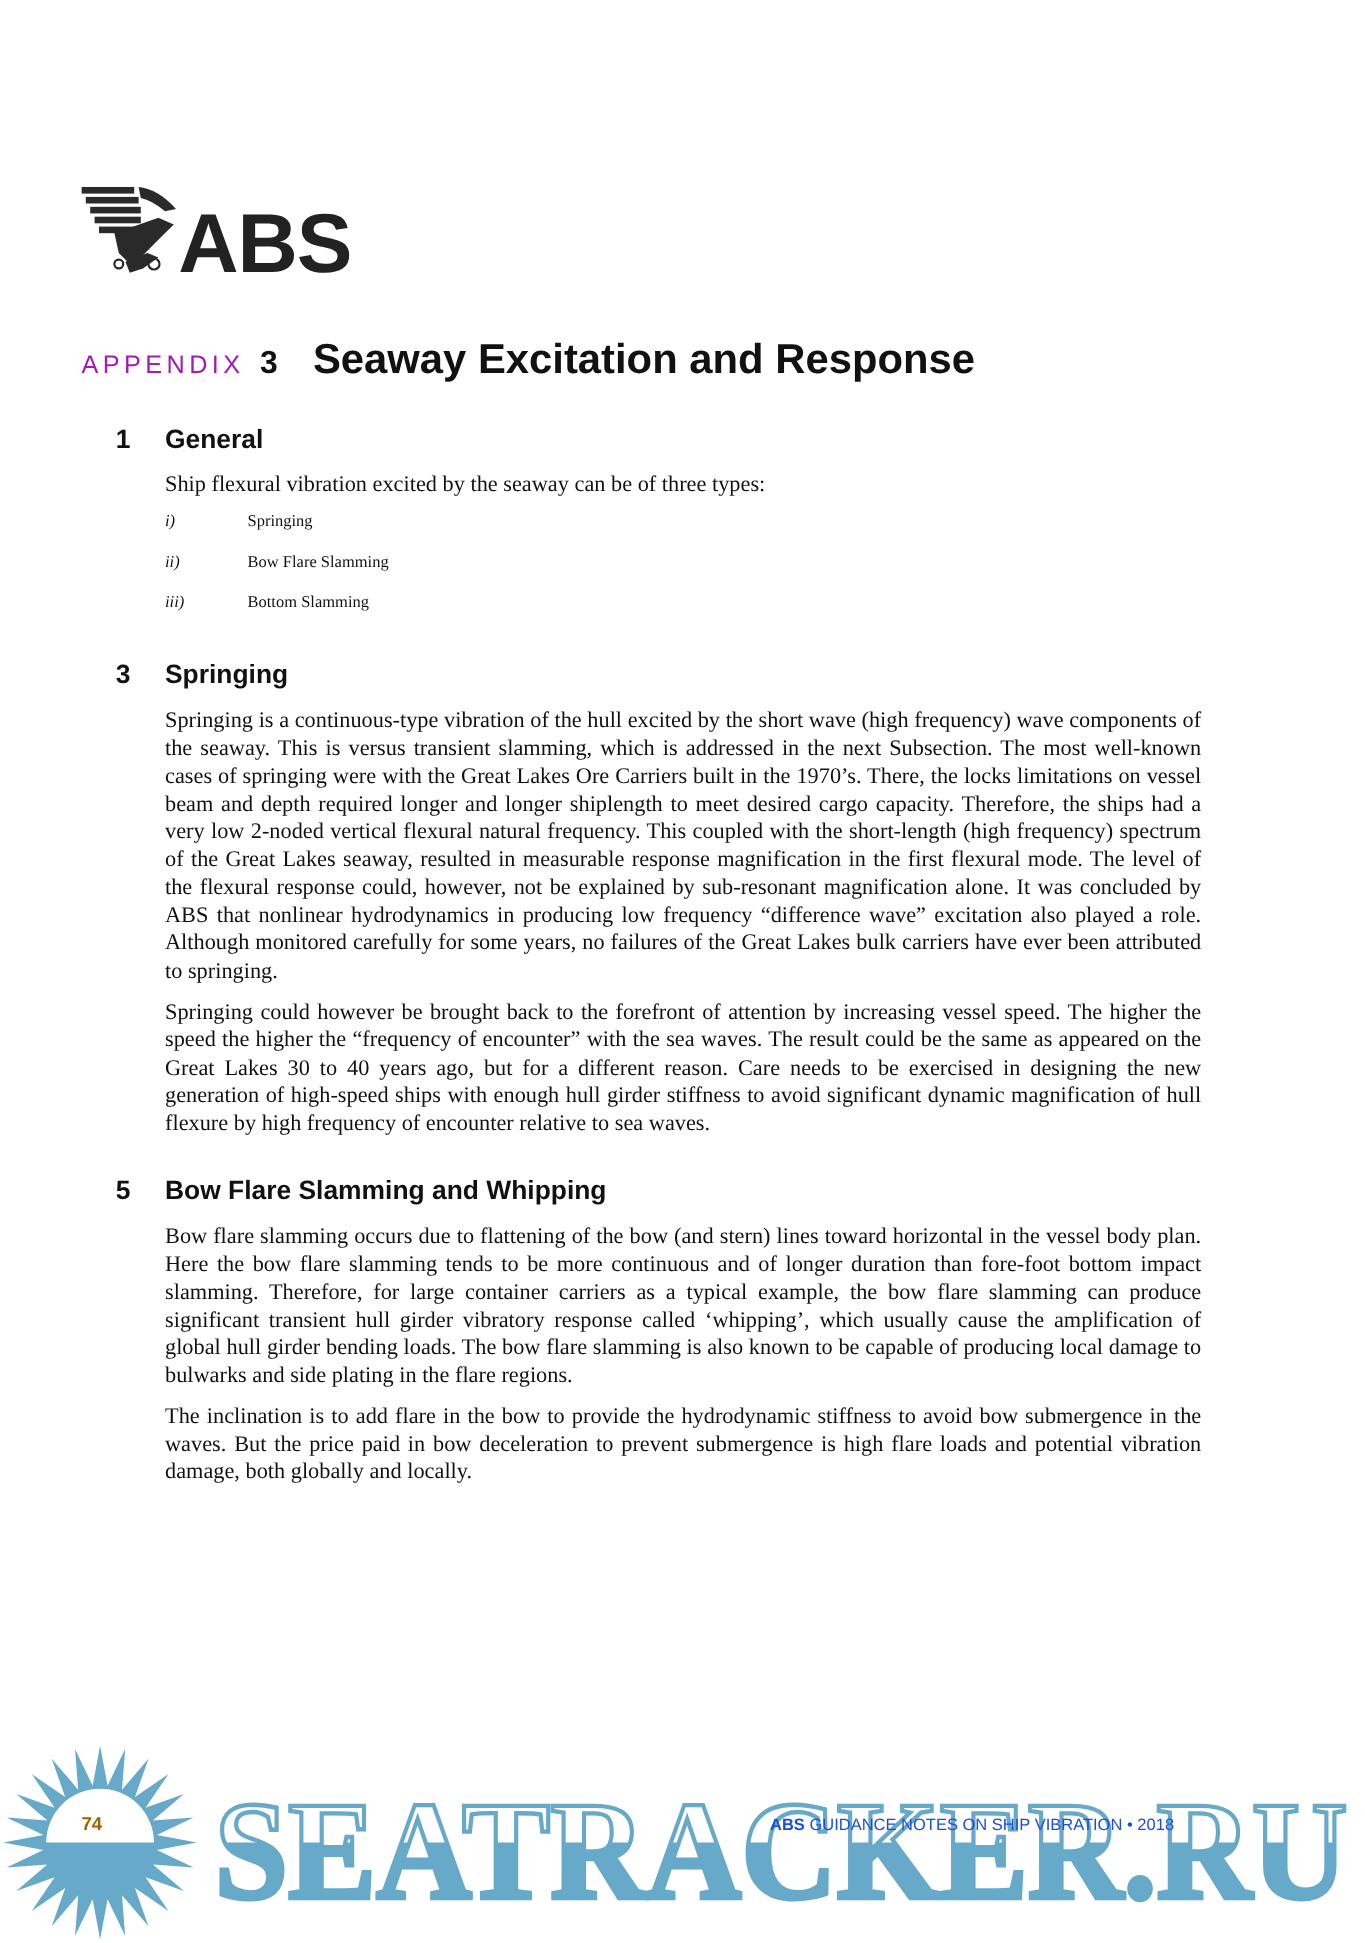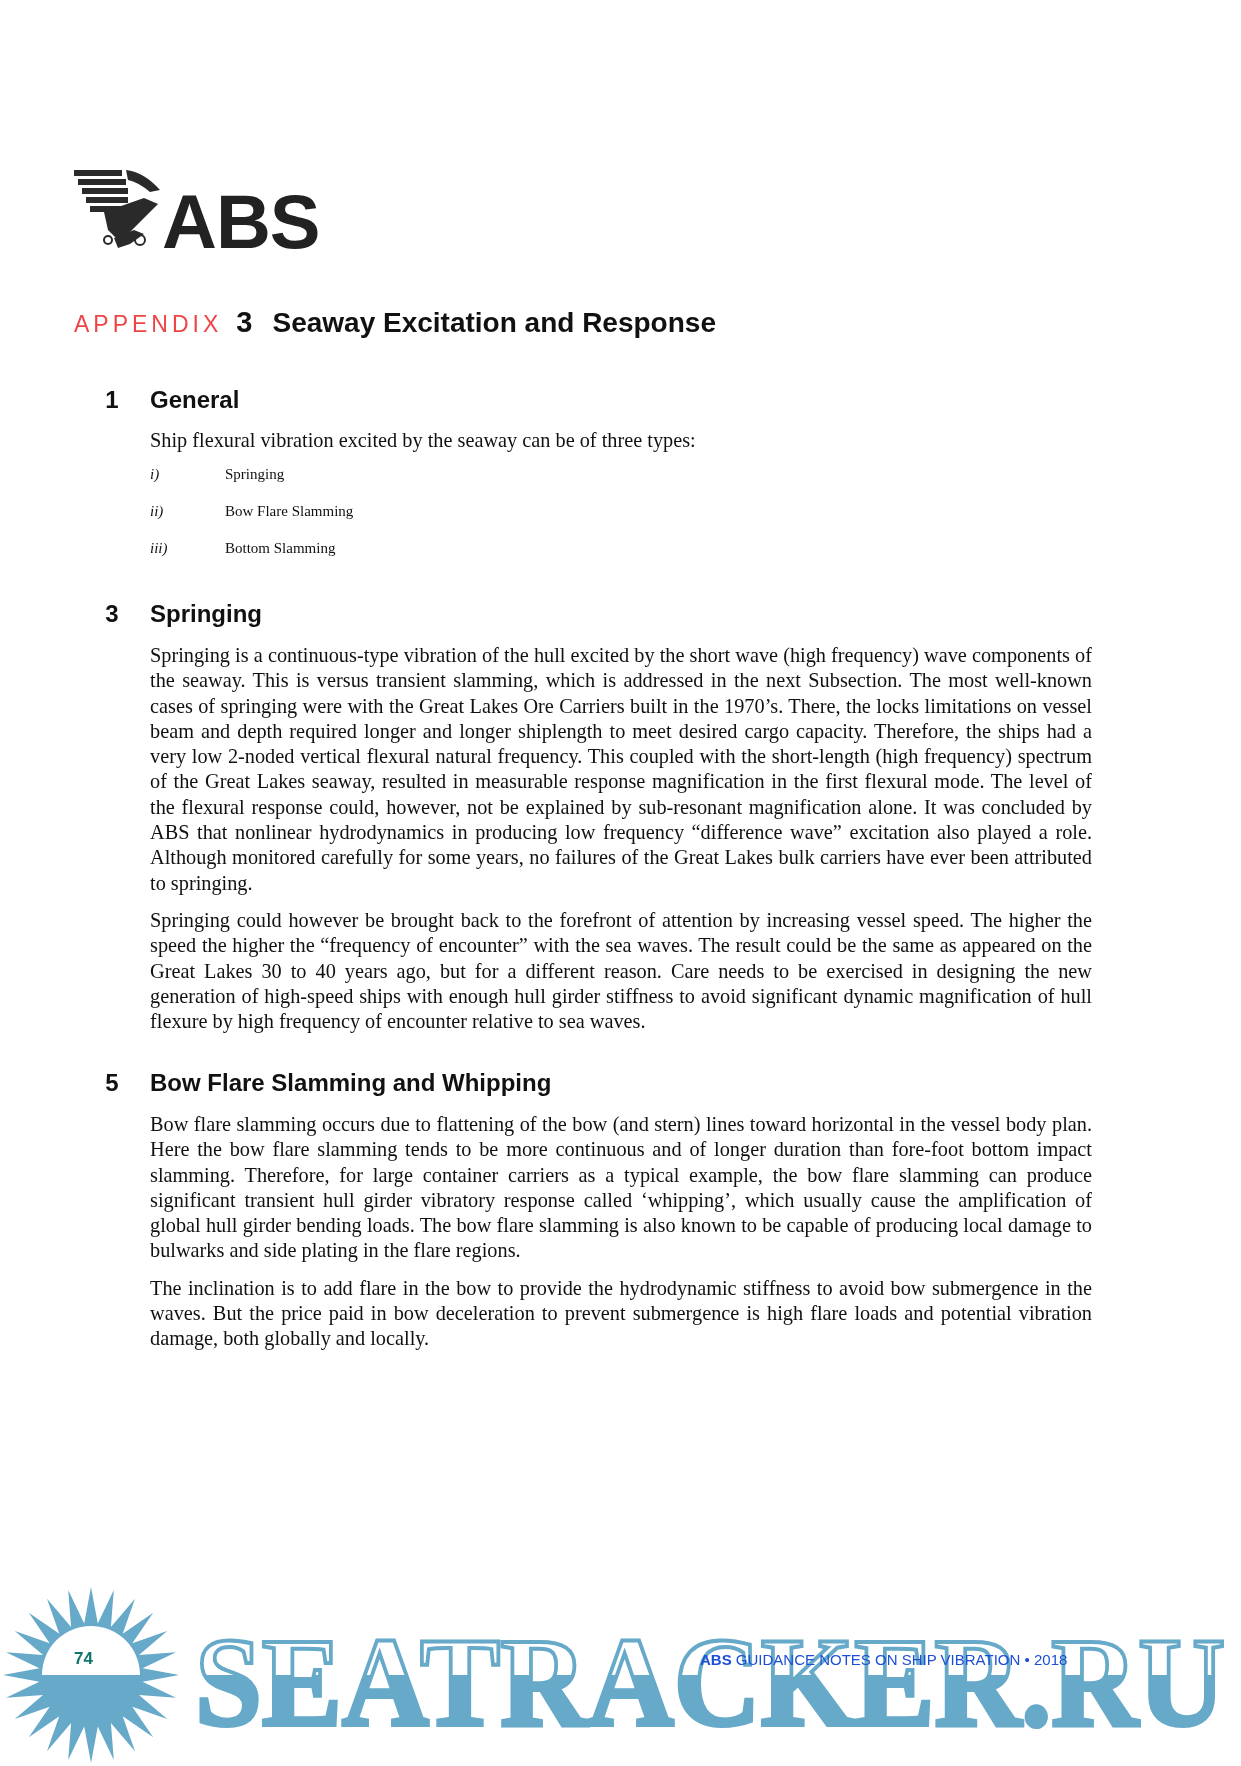--- a/index.html
+++ b/index.html
@@ -1,30 +1,30 @@
 <!DOCTYPE html>
 <html><head>
 <meta charset="utf-8">
 <style>
   html, body { margin: 0; padding: 0; background: #ffffff; }
   body { width: 1241px; height: 1766px; position: relative; overflow: hidden; color: #111; }
   .logo { position: absolute; left: 74px; top: 160px; width: 260px; height: 100px; }
   .logo-text { position: absolute; left: 88px; top: 24px; font-family: "Liberation Sans", sans-serif; font-weight: 900; font-size: 76px; color: #222; letter-spacing: -1px; line-height: 1; }
   .appendix { position: absolute; left: 74px; top: 306px; font-family: "Liberation Sans", sans-serif; white-space: nowrap; }
-  .appendix .lbl { font-size: 23px; letter-spacing: 4px; color: #ef4444; }
+  .appendix .lbl { font-size: 23px; letter-spacing: 4px; color: #a21caf; }
   .appendix .num { font-size: 29px; font-weight: bold; margin-left: 14px; }
-  .appendix .ttl { font-size: 28px; font-weight: bold; margin-left: 20px; }
+  .appendix .ttl { font-size: 38px; font-weight: bold; margin-left: 32px; }
   .sec-head { position: absolute; left: 74px; font-family: "Liberation Sans", sans-serif; font-weight: bold; font-size: 24px; white-space: nowrap; text-align: center; }
   .sec-head .n { display: inline-block; width: 76px; }
   .body-text { position: absolute; left: 150px; width: 942px; font-family: "Liberation Serif", serif; font-size: 20.3px; line-height: 25.3px; text-align: justify; }
   .body-text p { margin: 0 0 12px 0; }
   .list-item { position: absolute; left: 150px; font-family: "Liberation Serif", serif; font-size: 15px; white-space: nowrap; }
   .list-item .mk { display: inline-block; width: 75px; font-style: italic; }
   .footer-wm { position: absolute; left: 0; top: 1580px; width: 1241px; height: 186px; }
-  .page-num { position: absolute; left: 74px; top: 1649px; font-family: "Liberation Sans", sans-serif; font-weight: bold; font-size: 17px; color: #0f766e; }
+  .page-num { position: absolute; left: 74px; top: 1649px; font-family: "Liberation Sans", sans-serif; font-weight: bold; font-size: 17px; color: #a16207; }
   .footer-text { position: absolute; left: 700px; top: 1651px; font-family: "Liberation Sans", sans-serif; font-size: 15px; color: #1d4ed8; white-space: nowrap; }
   .footer-text b { font-weight: 900; }
 </style>
 </head>
 <body>
 
 <div class="logo">
   <svg width="92" height="100" viewBox="0 0 92 100" style="position:absolute;left:0;top:0">
     <g fill="#2a2a2a">
       <rect x="0" y="10" width="48" height="6"></rect>

